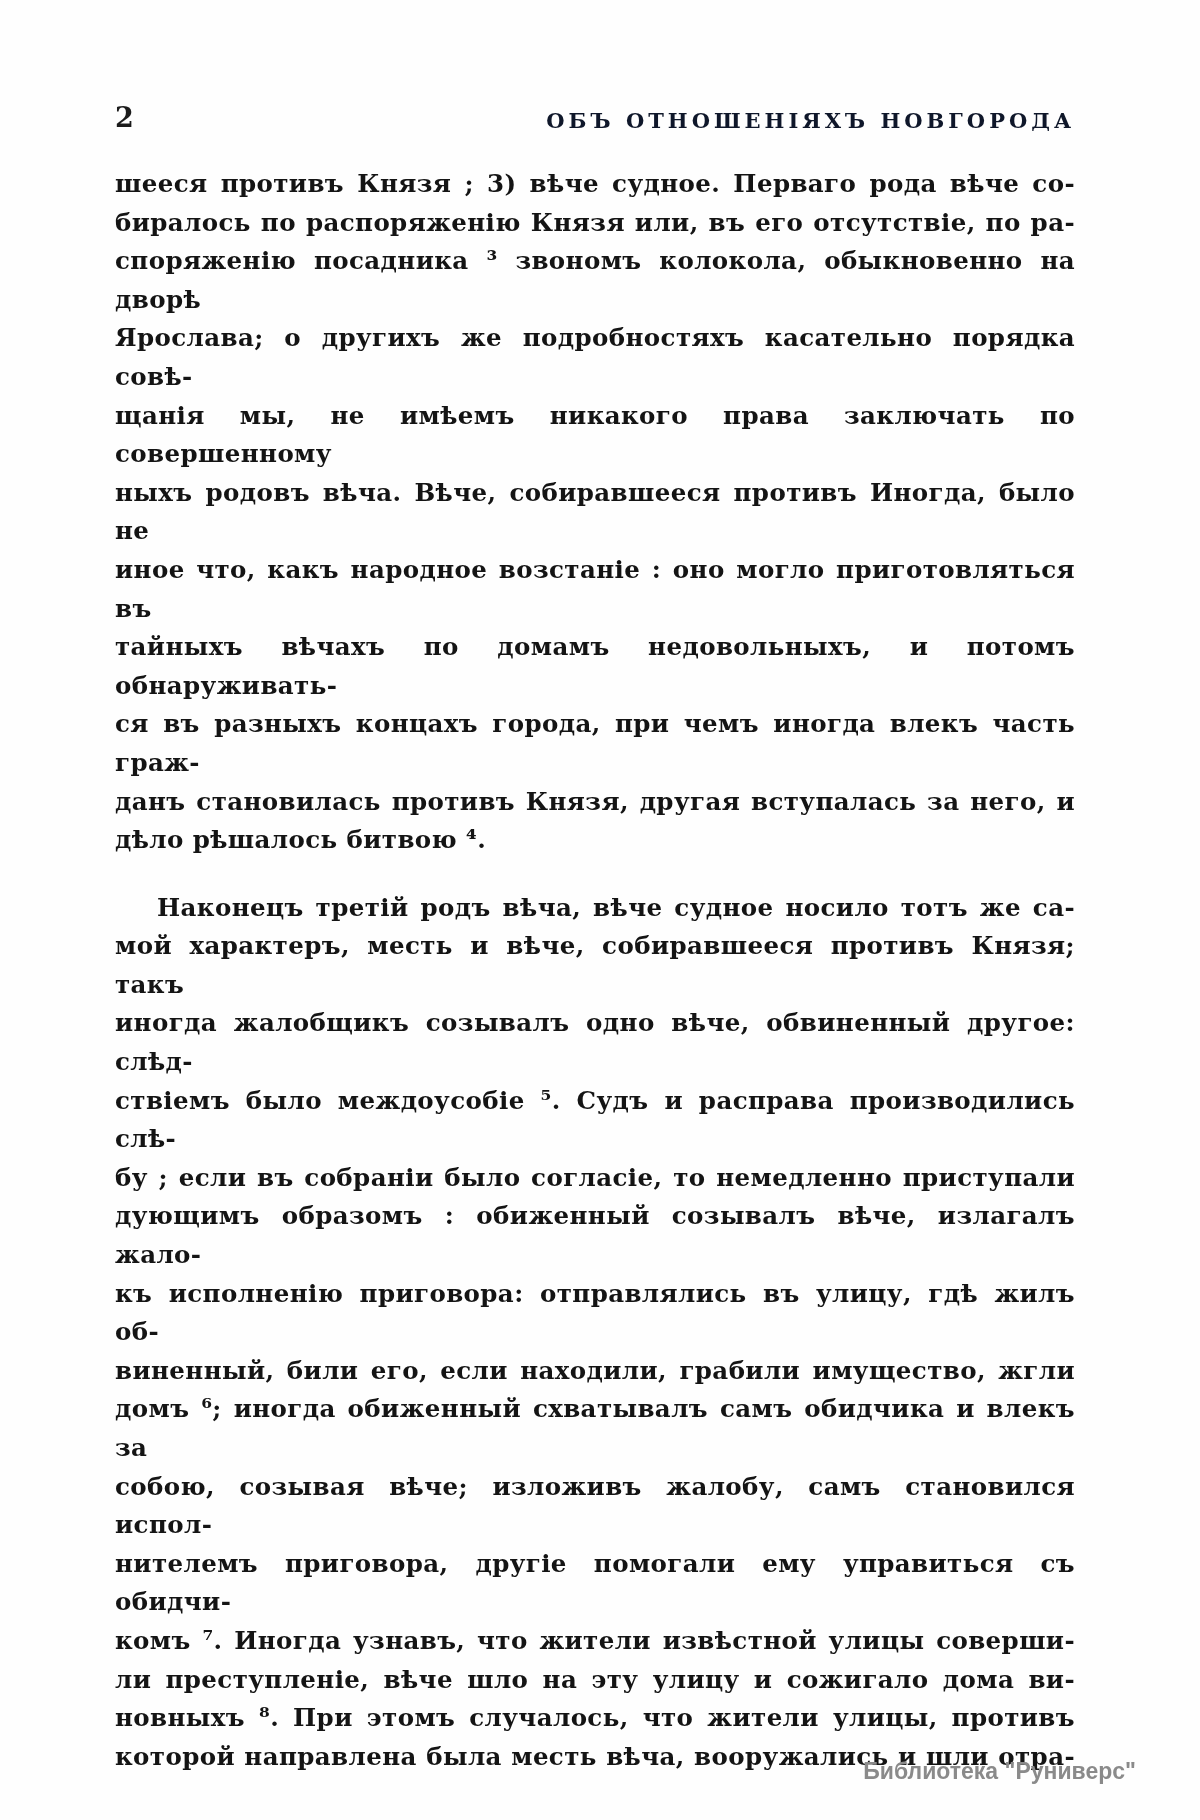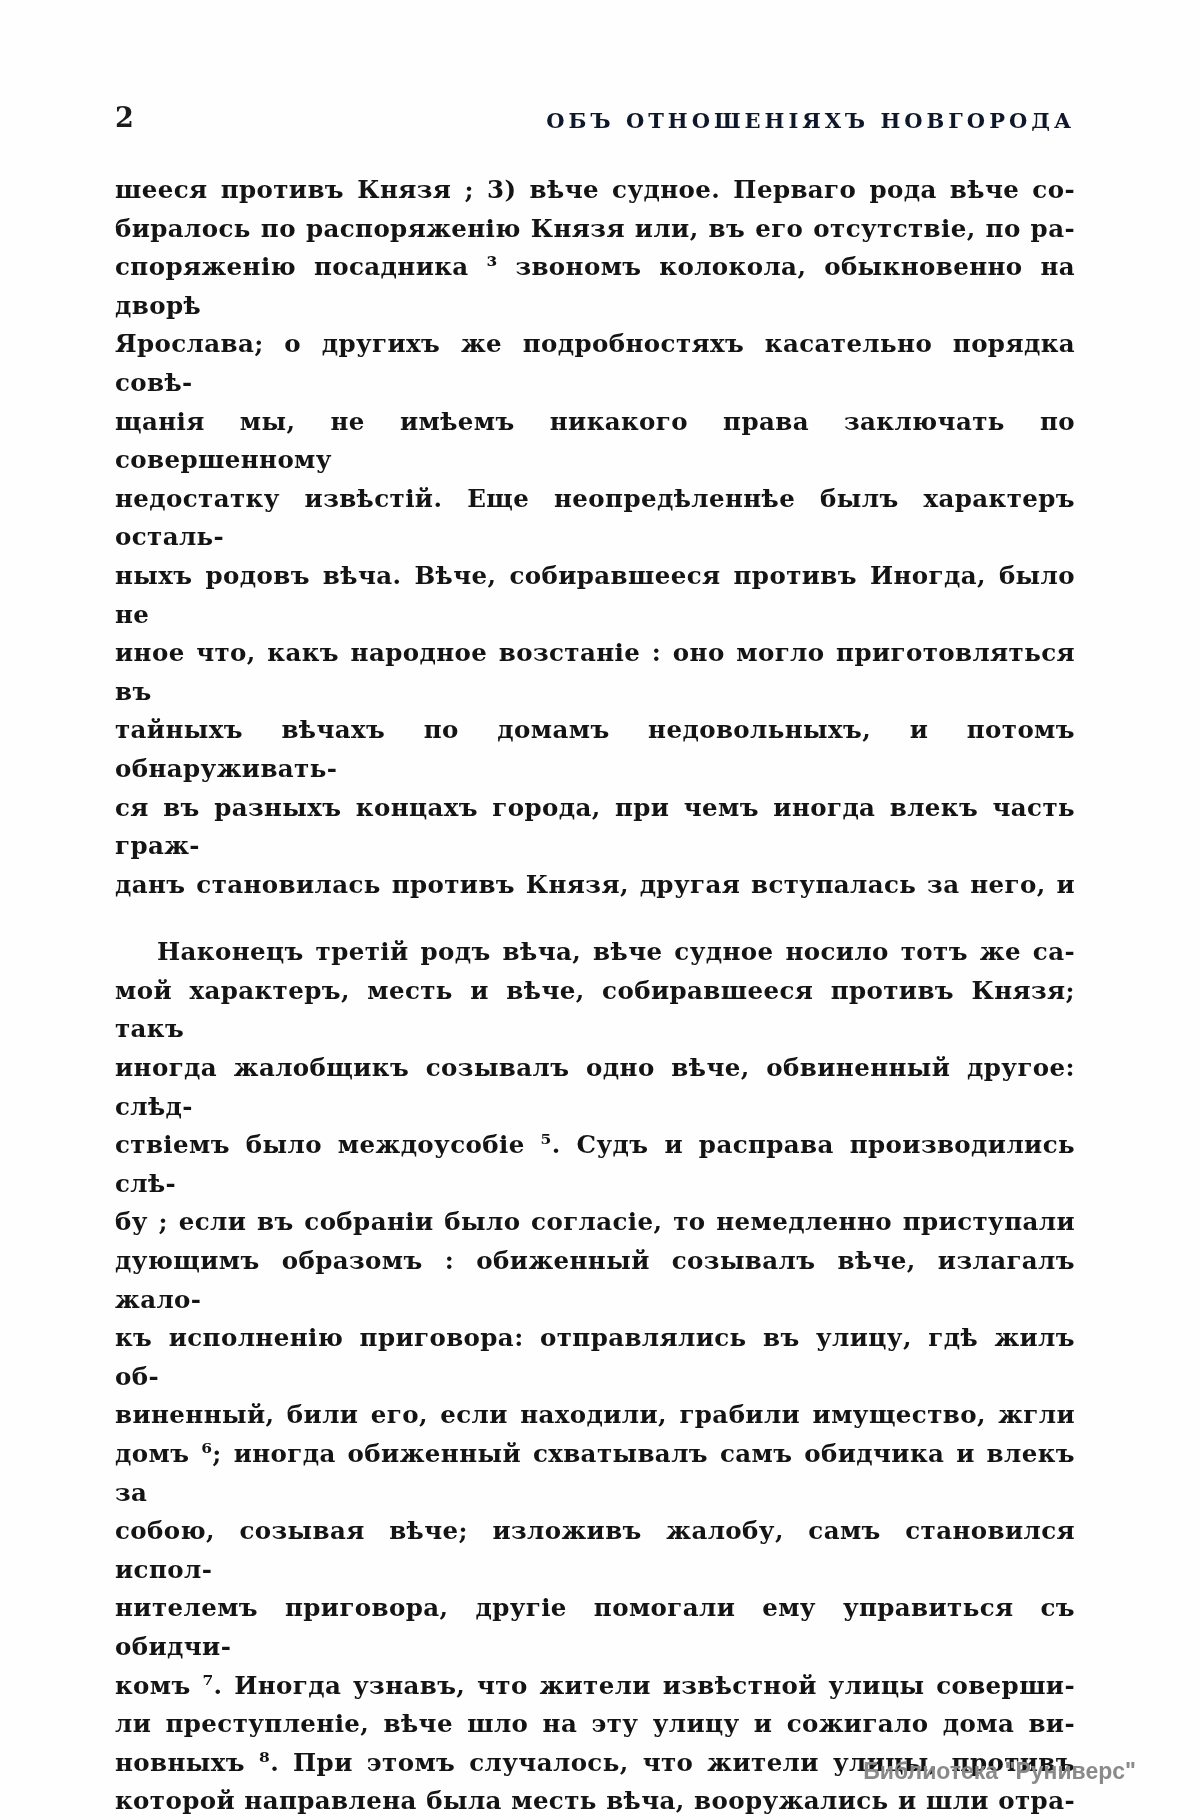--- a/index.html
+++ b/index.html
@@ -43,21 +43,21 @@
     color: #0f172a;
     white-space: nowrap;
   }
   .text-block {
     position: absolute;
     top: 163px;
     left: 115px;
     width: 960px;
   }
   .paragraph {
-    margin: 8px 0 29px 0;
+    margin: 2px 0 29px 0;
   }
   .line {
     font-size: 24.5px;
     font-weight: bold;
     line-height: 38.6px;
     letter-spacing: 0.4px;
     white-space: normal;
     text-align: justify;
     text-align-last: justify;
     color: #141414;
@@ -89,26 +89,26 @@
     <div class="running-title">ОБЪ ОТНОШЕНІЯХЪ НОВГОРОДА</div>
   </div>
 
   <div class="text-block">
       <div class="paragraph">
         <div class="line">шееся противъ Князя ; 3) вѣче судное.  Перваго рода вѣче со-</div>
         <div class="line">биралось по распоряженію Князя или, въ его отсутствіе, по ра-</div>
         <div class="line">споряженію посадника ³  звономъ колокола, обыкновенно на дворѣ</div>
         <div class="line">Ярослава; о другихъ же подробностяхъ касательно порядка совѣ-</div>
         <div class="line">щанія мы, не имѣемъ никакого права заключать по совершенному</div>
-        <div class="line">недостатку извѣстій.  Еще неопредѣленнѣе былъ характеръ осталь-</div>
         <div class="line">ныхъ родовъ вѣча. Вѣче, собиравшееся противъ Иногда, было не</div>
         <div class="line">иное что, какъ народное возстаніе : оно могло приготовляться въ</div>
         <div class="line">тайныхъ вѣчахъ по домамъ недовольныхъ, и потомъ обнаруживать-</div>
         <div class="line">ся въ разныхъ концахъ города, при чемъ иногда влекъ часть граж-</div>
         <div class="line">данъ становилась противъ Князя, другая вступалась за него, и</div>
+        <div class="line last">дѣло рѣшалось битвою ⁴.</div>
       </div>
       <div class="paragraph">
         <div class="line first">Наконецъ третій родъ вѣча, вѣче судное носило тотъ же са-</div>
         <div class="line">мой характеръ, месть и вѣче, собиравшееся противъ Князя; такъ</div>
         <div class="line">иногда жалобщикъ созывалъ одно вѣче, обвиненный другое: слѣд-</div>
         <div class="line">ствіемъ было междоусобіе ⁵. Судъ и расправа производились слѣ-</div>
         <div class="line">бу ; если въ собраніи было согласіе, то немедленно приступали</div>
         <div class="line">дующимъ образомъ : обиженный созывалъ вѣче, излагалъ жало-</div>
         <div class="line">къ исполненію приговора: отправлялись въ улицу, гдѣ жилъ об-</div>
         <div class="line">виненный, били его, если находили, грабили имущество, жгли</div>

